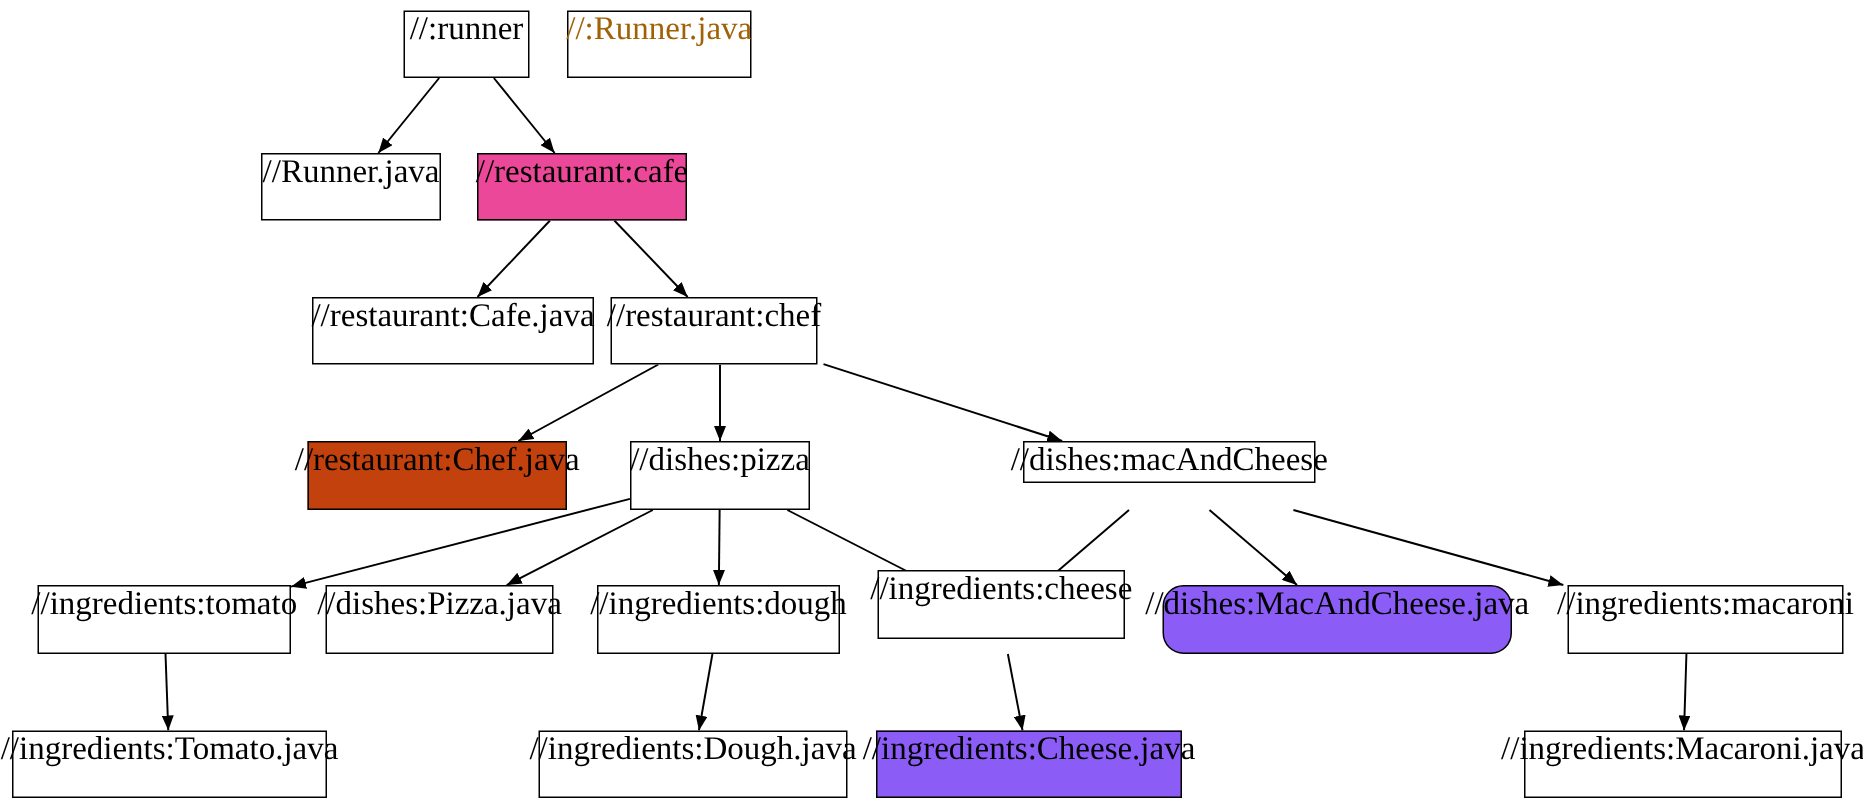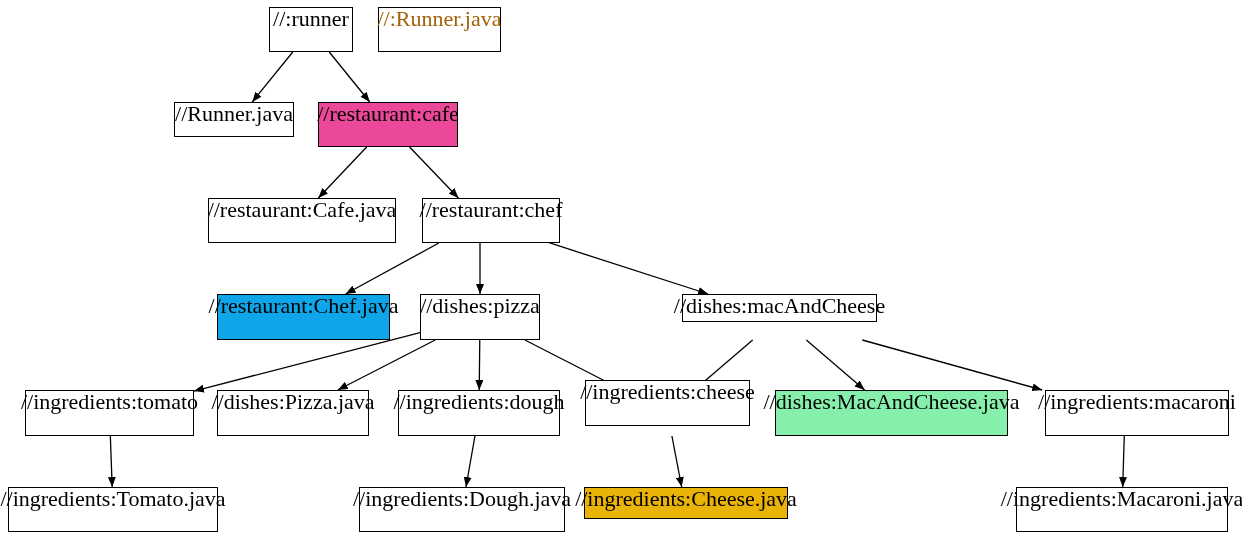--- a/index.html
+++ b/index.html
@@ -70,65 +70,65 @@
       <line x1="671.9093264248704" y1="436" x2="681.6865284974093" y2="487" class="edge" stroke="#000000" marker-end="url(#arrowhead)"></line>
       <line x1="1124.2849740932643" y1="436" x2="1122.699481865285" y2="487" class="edge" stroke="#000000" marker-end="url(#arrowhead)"></line>
     </svg>
   <div id="nodes-layer">
       <div class="node" style="left: 269px; top: 7px; width: 84px; height: 45px; background: rgb(255, 255, 255); border-color: rgb(0, 0, 0); color: rgb(0, 0, 0);">
         <span>//:runner</span>
       </div>
       <div class="node" style="left: 378px; top: 7px; width: 123px; height: 45px; background: rgb(255, 255, 255); border-color: rgb(0, 0, 0); color: #a16207;">
         <span>//:Runner.java</span>
       </div>
-      <div class="node" style="left: 174px; top: 102px; width: 120px; height: 35px; background: rgb(255, 255, 255); border-color: rgb(0, 0, 0); color: rgb(0, 0, 0);">
+      <div class="node" style="left: 174px; top: 102px; width: 120px; height: 45px; background: rgb(255, 255, 255); border-color: rgb(0, 0, 0); color: rgb(0, 0, 0);">
         <span>//Runner.java</span>
       </div>
       <div class="node" style="left: 318px; top: 102px; width: 140px; height: 45px; background: #ec4899; border-color: rgb(0, 0, 0); color: rgb(0, 0, 0);">
         <span>//restaurant:cafe</span>
       </div>
       <div class="node" style="left: 208px; top: 198px; width: 188px; height: 45px; background: rgb(255, 255, 255); border-color: rgb(0, 0, 0); color: rgb(0, 0, 0);">
         <span>//restaurant:Cafe.java</span>
       </div>
-      <div class="node" style="left: 422px; top: 198px; width: 138px; height: 45px; background: rgb(255, 255, 255); border-color: rgb(0, 0, 0); color: rgb(0, 0, 0);">
+      <div class="node" style="left: 407px; top: 198px; width: 138px; height: 45px; background: rgb(255, 255, 255); border-color: rgb(0, 0, 0); color: rgb(0, 0, 0);">
         <span>//restaurant:chef</span>
       </div>
-      <div class="node" style="left: 217px; top: 294px; width: 173px; height: 46px; background: #0ea5e9; border-color: rgb(0, 0, 0); color: rgb(0, 0, 0);">
+      <div class="node" style="left: 205px; top: 294px; width: 173px; height: 46px; background: #c2410c; border-color: rgb(0, 0, 0); color: rgb(0, 0, 0);">
         <span>//restaurant:Chef.java</span>
       </div>
       <div class="node" style="left: 420px; top: 294px; width: 120px; height: 46px; background: rgb(255, 255, 255); border-color: rgb(0, 0, 0); color: rgb(0, 0, 0);">
         <span>//dishes:pizza</span>
       </div>
       <div class="node" style="left: 682px; top: 294px; width: 195px; height: 28px; background: rgb(255, 255, 255); border-color: rgb(0, 0, 0); color: rgb(0, 0, 0);">
         <span>//dishes:macAndCheese</span>
       </div>
       <div class="node" style="left: 25px; top: 390px; width: 169px; height: 46px; background: rgb(255, 255, 255); border-color: rgb(0, 0, 0); color: rgb(0, 0, 0);">
         <span>//ingredients:tomato</span>
       </div>
       <div class="node" style="left: 217px; top: 390px; width: 152px; height: 46px; background: rgb(255, 255, 255); border-color: rgb(0, 0, 0); color: rgb(0, 0, 0);">
         <span>//dishes:Pizza.java</span>
       </div>
       <div class="node" style="left: 398px; top: 390px; width: 162px; height: 46px; background: rgb(255, 255, 255); border-color: rgb(0, 0, 0); color: rgb(0, 0, 0);">
         <span>//ingredients:dough</span>
       </div>
       <div class="node" style="left: 585px; top: 380px; width: 165px; height: 46px; background: rgb(255, 255, 255); border-color: rgb(0, 0, 0); color: rgb(0, 0, 0);">
         <span>//ingredients:cheese</span>
       </div>
-      <div class="node" style="left: 775px; top: 390px; width: 233px; height: 46px; background: #86efac; border-color: rgb(0, 0, 0); color: rgb(0, 0, 0);">
+      <div class="node" style="left: 775px; top: 390px; width: 233px; height: 46px; background: #8b5cf6; border-color: rgb(0, 0, 0); color: rgb(0, 0, 0); border-radius: 14px;">
         <span>//dishes:MacAndCheese.java</span>
       </div>
       <div class="node" style="left: 1033px; top: 390px; width: 184px; height: 46px; background: rgb(255, 255, 255); border-color: rgb(0, 0, 0); color: rgb(0, 0, 0); margin-left: 12px;">
         <span>//ingredients:macaroni</span>
       </div>
       <div class="node" style="left: 8px; top: 487px; width: 210px; height: 45px; background: rgb(255, 255, 255); border-color: rgb(0, 0, 0); color: rgb(0, 0, 0);">
         <span>//ingredients:Tomato.java</span>
       </div>
       <div class="node" style="left: 359px; top: 487px; width: 206px; height: 45px; background: rgb(255, 255, 255); border-color: rgb(0, 0, 0); color: rgb(0, 0, 0);">
         <span>//ingredients:Dough.java</span>
       </div>
-      <div class="node" style="left: 584px; top: 487px; width: 204px; height: 32px; background: #eab308; border-color: rgb(0, 0, 0); color: rgb(0, 0, 0);">
+      <div class="node" style="left: 584px; top: 487px; width: 204px; height: 45px; background: #8b5cf6; border-color: rgb(0, 0, 0); color: rgb(0, 0, 0);">
         <span>//ingredients:Cheese.java</span>
       </div>
       <div class="node" style="left: 1016px; top: 487px; width: 212px; height: 45px; background: rgb(255, 255, 255); border-color: rgb(0, 0, 0); color: rgb(0, 0, 0);">
         <span>//ingredients:Macaroni.java</span>
       </div>
     </div>
 </div>
 
 </body></html>

